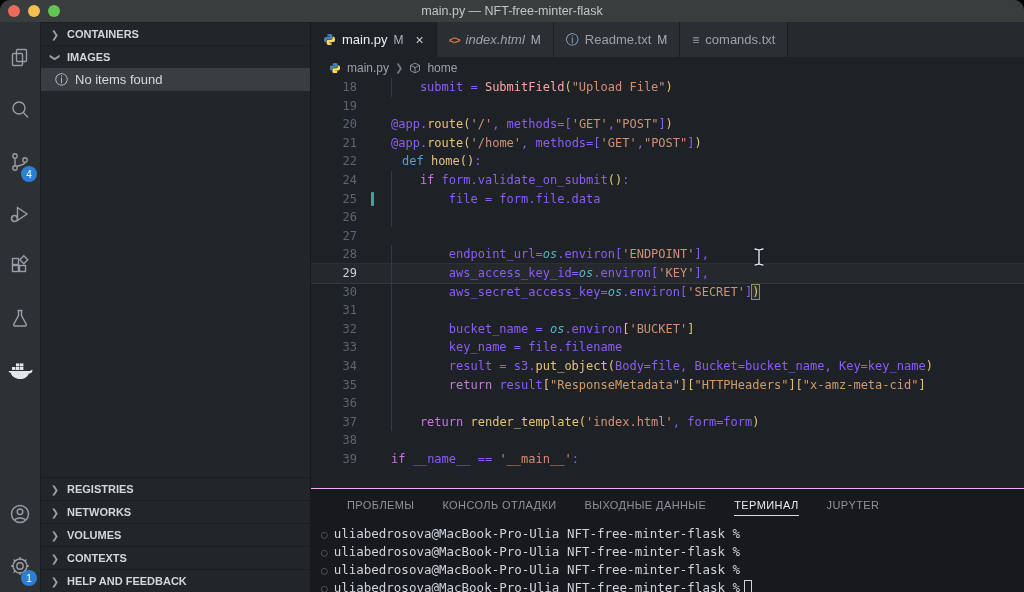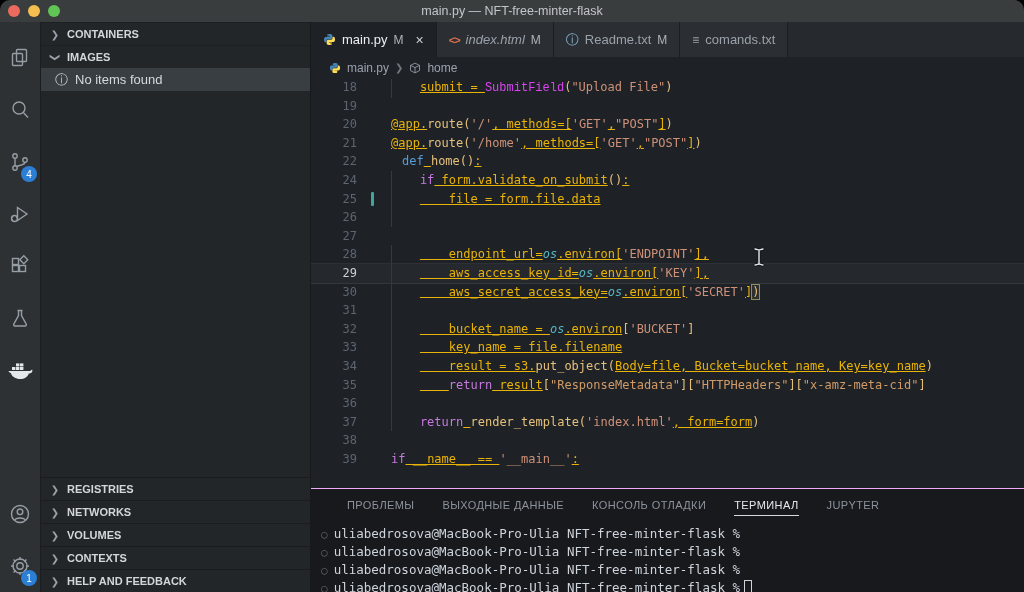--- a/index.html
+++ b/index.html
@@ -60,22 +60,22 @@
   .bc-sep { color:#71787f; font-size:10px; }
 
   .editor { position:relative; height:410px; overflow:hidden; font-family:"DejaVu Sans Mono", monospace; font-size:12px; }
   .cl { height:18.6px; line-height:18.6px; display:flex; white-space:pre; }
   .ln { width:46px; text-align:right; color:#5d6570; flex:none; cursor:pointer; }
   .ct { margin-left:34px; color:#d6dae0; }
   .cl.current { background:rgba(255,255,255,.03); box-shadow:0 1px 0 rgba(255,255,255,.10), 0 -1px 0 rgba(255,255,255,.07); }
   .cl.current .ln { color:#ccd1d8; }
   .gmark { position:absolute; left:60px; width:3px; height:14px; margin-top:2px; background:#3ea79c; border-radius:1px; }
   .guide { display:inline-block; width:4ch; height:18.6px; vertical-align:bottom; border-left:1px solid #343a41; }
-  .t-p{color:#eab308;text-decoration:underline;} .t-k1{color:#569cd6;margin-left:11px;} .t-k2{color:#c678dd;}
-  .t-fn{color:#e5c07b;} .t-cls{color:#d946ef;font-family:Liberation Mono, monospace;} .t-str{color:#ce9178;} .t-str2{color:#d19a66;}
+  .t-p{color:#8b5cf6;} .t-k1{color:#569cd6;margin-left:11px;} .t-k2{color:#c678dd;}
+  .t-fn{color:#e5c07b;} .t-cls{color:#fca5a5;} .t-str{color:#ce9178;} .t-str2{color:#d19a66;}
   .t-mod{color:#56b6c2; font-style:italic;} .t-br{color:#e5c07b;}
   .t-brm{color:#e5c07b; border:1px solid #8a8f62; background:rgba(160,160,100,.12); margin:0 -1px; }
 
   
   .panel { position:absolute; left:0; top:466px; width:714px; height:104px; background:#17191d; border-top:1px solid #f0abfc; }
   .panel-tabs { height:30px; display:flex; align-items:center; gap:28px; padding-left:36px; }
   .ptab { font-size:11px; letter-spacing:.4px; color:#8d939c; cursor:pointer; padding:6px 0 4px; }
   .ptab.active { color:#e6e8eb; border-bottom:1px solid #d7dbe0; }
   .terminal { padding:6px 0 0 10px; font-family:"DejaVu Sans Mono", monospace; font-size:12.5px; line-height:17px; color:#ced4dc; }
   .tline { white-space:pre; }
@@ -276,22 +276,22 @@
           <div class="cl"><span class="ln">36</span><span class="ct"><span class="guide"></span></span></div>
           <div class="cl"><span class="ln">37</span><span class="ct"><span class="guide"></span><span class="t-k2">return</span><span class="t-p"> </span><span class="t-fn">render_template</span><span class="t-br">(</span><span class="t-str">'index.html'</span><span class="t-p">, form=form</span><span class="t-br">)</span></span></div>
           <div class="cl"><span class="ln">38</span><span class="ct"></span></div>
           <div class="cl"><span class="ln">39</span><span class="ct"><span class="t-k2">if</span><span class="t-p"> __name__ == </span><span class="t-str">'__main__'</span><span class="t-p">:</span></span></div>
         </div>
     </div>
 
     <div class="panel">
       <div class="panel-tabs">
         <span class="ptab">ПРОБЛЕМЫ</span>
+        <span class="ptab">КОНСОЛЬ ОТЛАДКИ</span>
         <span class="ptab">ВЫХОДНЫЕ ДАННЫЕ</span>
-        <span class="ptab">КОНСОЛЬ ОТЛАДКИ</span>
         <span class="ptab active">ТЕРМИНАЛ</span>
         <span class="ptab">JUPYTER</span>
       </div>
       <div class="terminal" id="terminal">
           <div class="tline"><span class="tmark">○</span><span>uliabedrosova@MacBook-Pro-Ulia NFT-free-minter-flask %</span></div>
           <div class="tline"><span class="tmark">○</span><span>uliabedrosova@MacBook-Pro-Ulia NFT-free-minter-flask %</span></div>
           <div class="tline"><span class="tmark">○</span><span>uliabedrosova@MacBook-Pro-Ulia NFT-free-minter-flask %</span></div>
           <div class="tline"><span class="tmark">○</span><span>uliabedrosova@MacBook-Pro-Ulia NFT-free-minter-flask %</span><span class="tcursor"></span></div>
         </div>
     </div>

